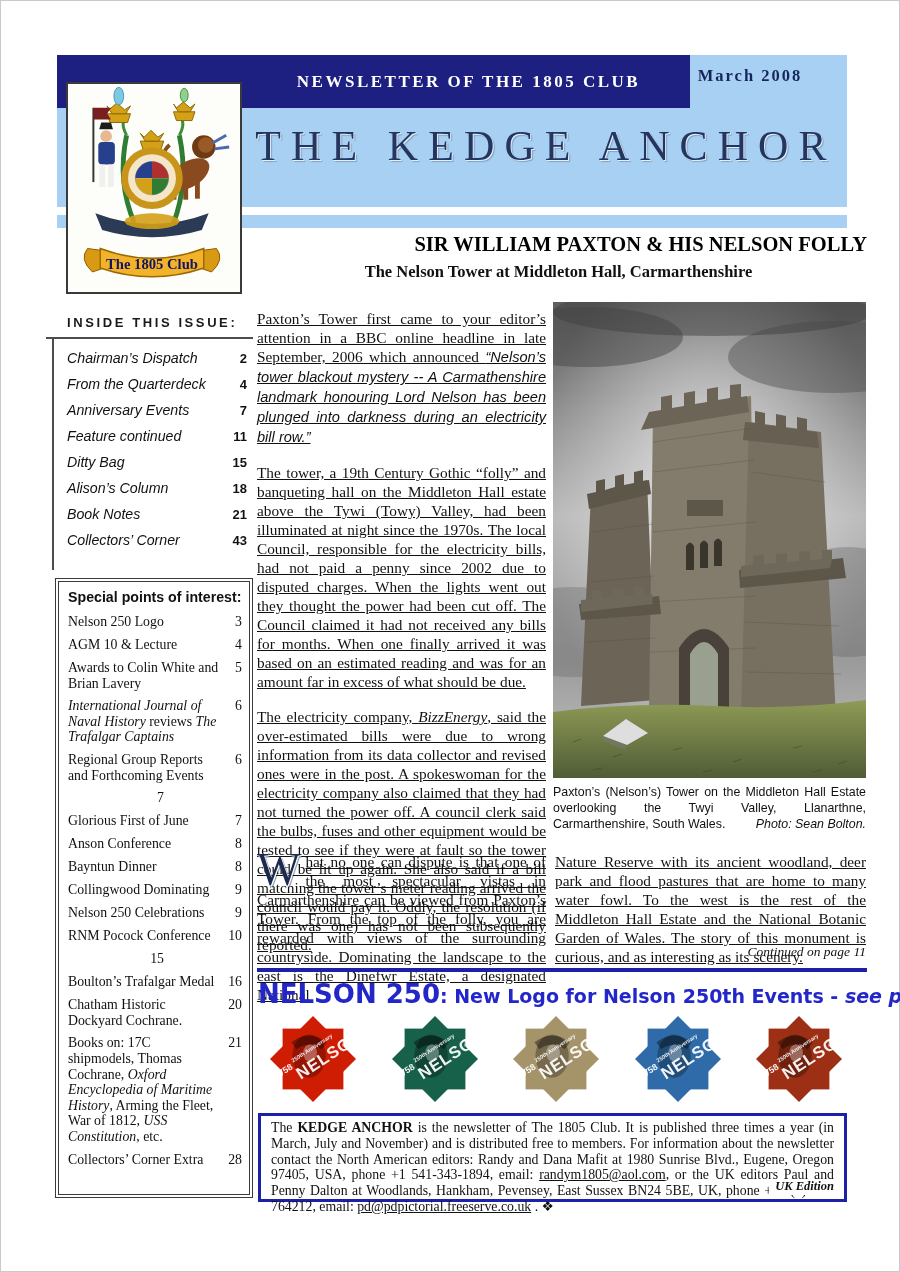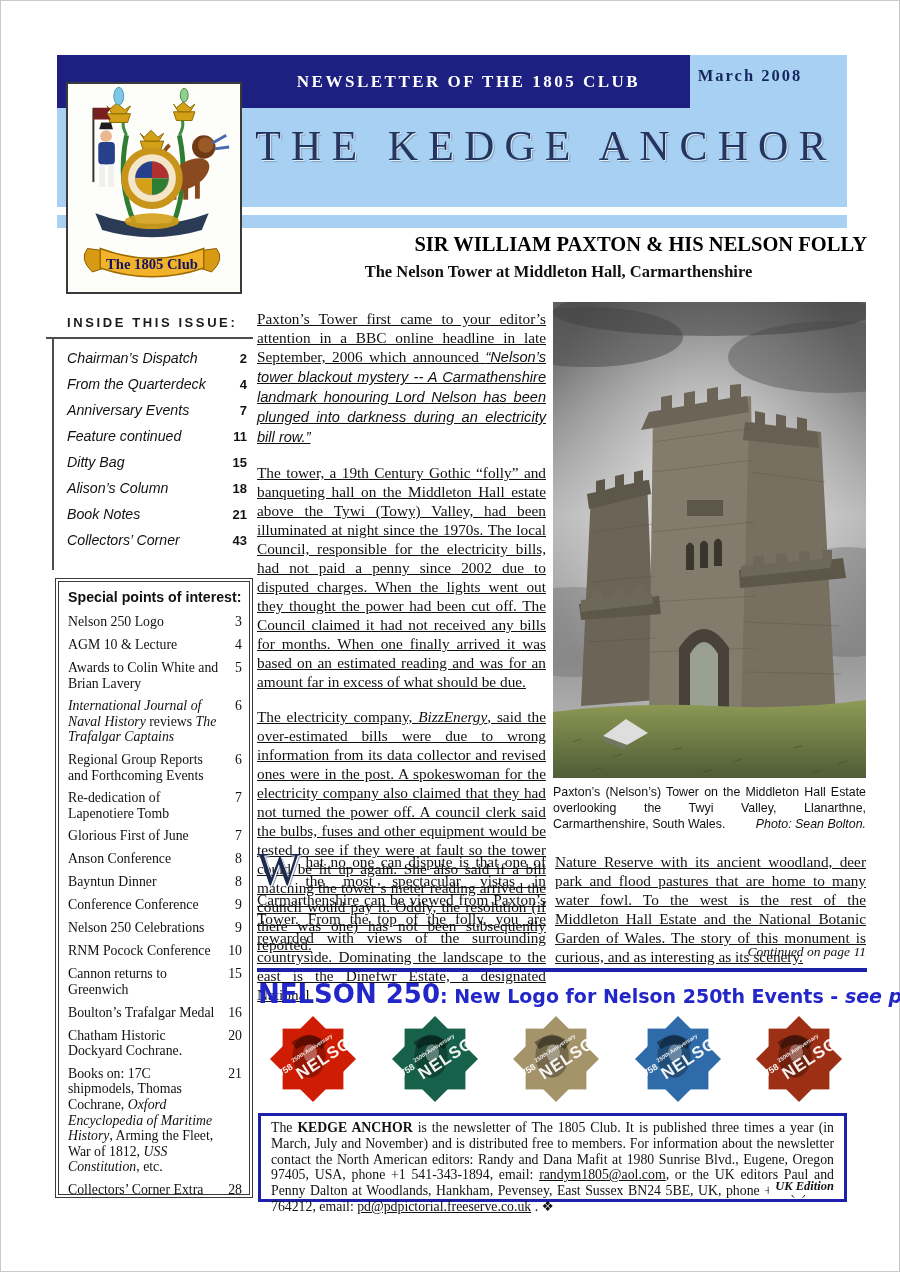--- a/index.html
+++ b/index.html
@@ -278,49 +278,47 @@
         </div>
         <div class="sp-row">
           <span class="slbl"><span class="it">International Journal of Naval History</span><span class=""> reviews </span><span class="it">The Trafalgar Captains</span></span>
           <span class="spg">6</span>
         </div>
         <div class="sp-row">
           <span class="slbl"><span class="">Regional Group Reports and Forthcoming Events</span></span>
           <span class="spg">6</span>
         </div>
         <div class="sp-row">
-          <span class="slbl"><span class="">Re-dedication of Lapenotiere Tomb</span></span>
           <span class="spg">7</span>
         </div>
         <div class="sp-row">
           <span class="slbl"><span class="">Glorious First of June</span></span>
           <span class="spg">7</span>
         </div>
         <div class="sp-row">
           <span class="slbl"><span class="">Anson Conference</span></span>
           <span class="spg">8</span>
         </div>
         <div class="sp-row">
           <span class="slbl"><span class="">Bayntun Dinner</span></span>
           <span class="spg">8</span>
         </div>
         <div class="sp-row">
-          <span class="slbl"><span class="">Conference Conference</span></span>
+          <span class="slbl"><span class="">Collingwood Dominating</span></span>
           <span class="spg">9</span>
         </div>
         <div class="sp-row">
           <span class="slbl"><span class="">Nelson 250 Celebrations</span></span>
           <span class="spg">9</span>
         </div>
         <div class="sp-row">
           <span class="slbl"><span class="">RNM Pocock Conference</span></span>
           <span class="spg">10</span>
         </div>
         <div class="sp-row">
-          <span class="slbl"><span class="">Cannon returns to Greenwich</span></span>
           <span class="spg">15</span>
         </div>
         <div class="sp-row">
           <span class="slbl"><span class="">Boulton’s Trafalgar Medal</span></span>
           <span class="spg">16</span>
         </div>
         <div class="sp-row">
           <span class="slbl"><span class="">Chatham Historic Dockyard Cochrane.</span></span>
           <span class="spg">20</span>
         </div>

